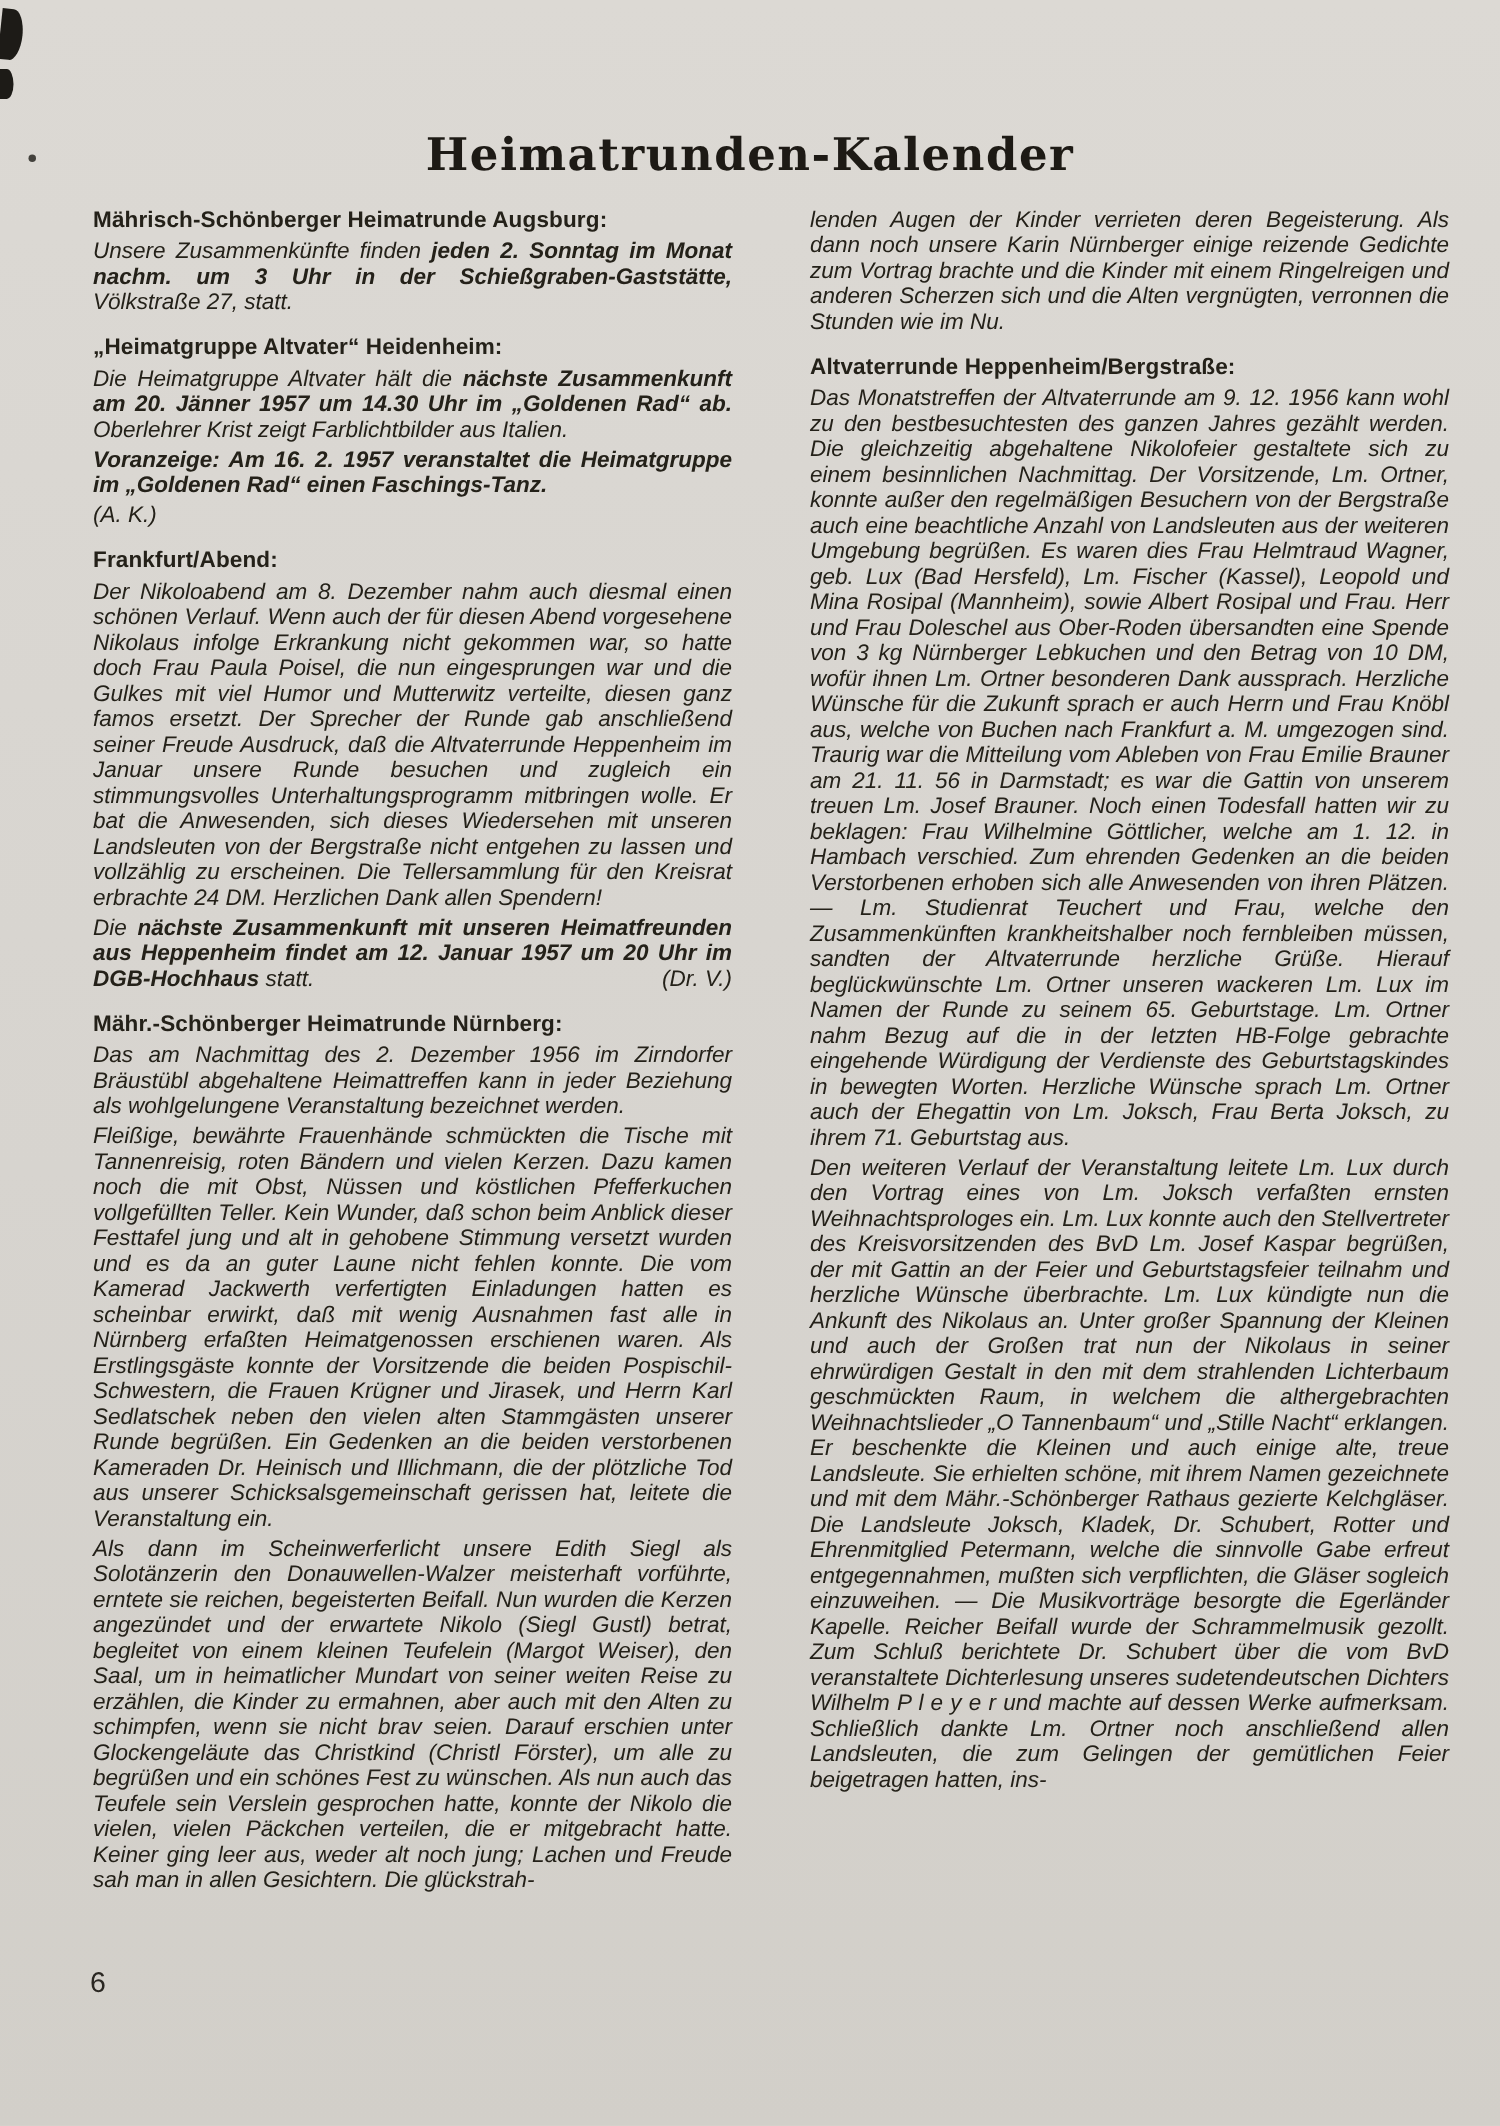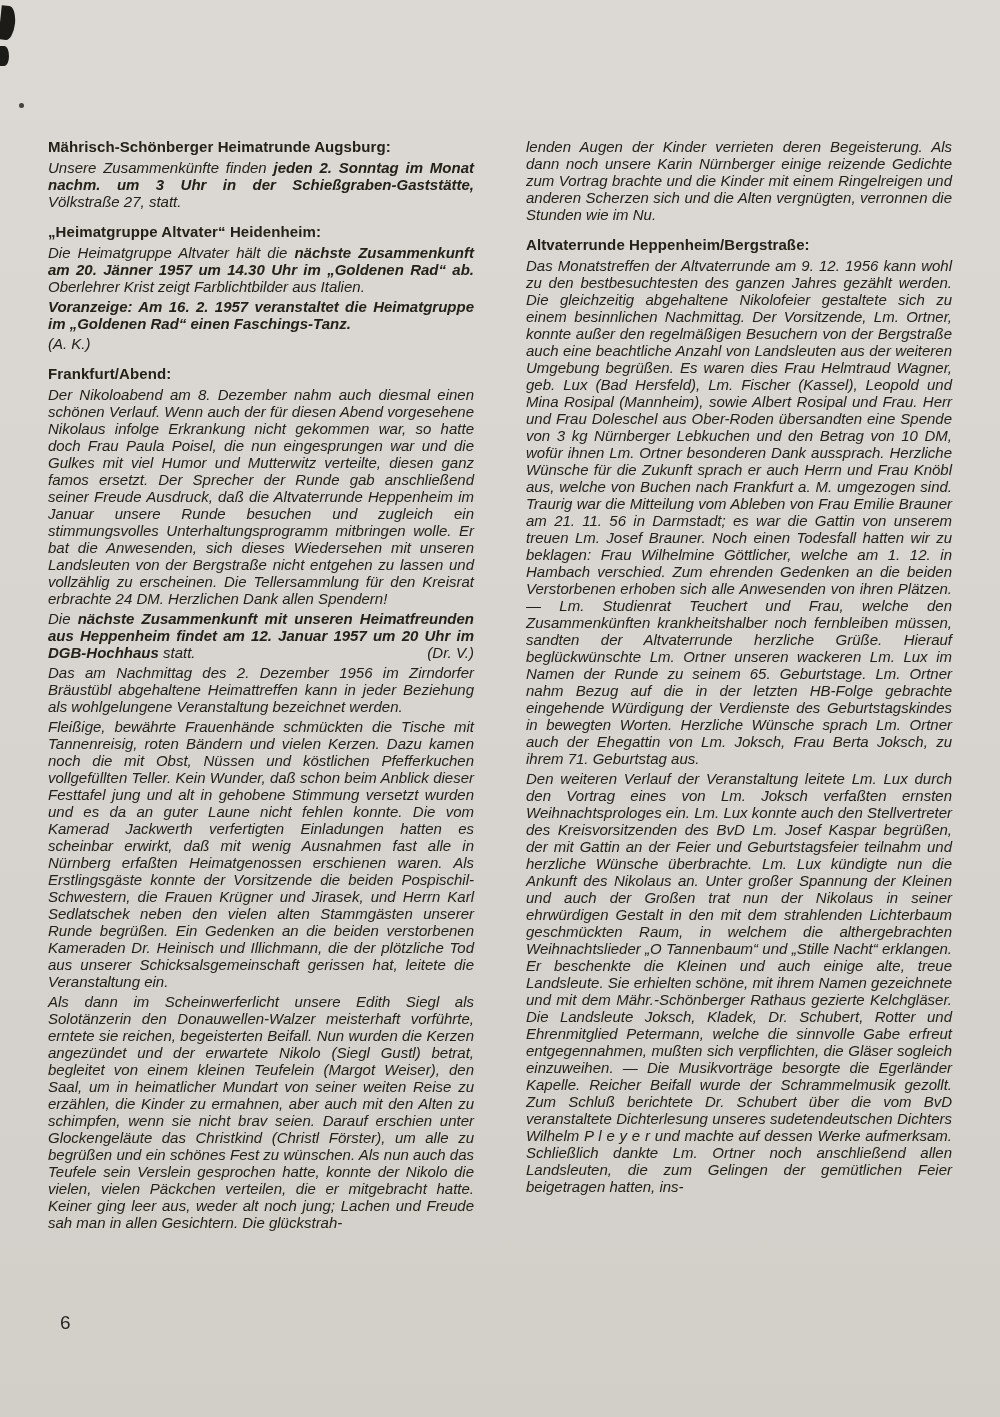--- a/index.html
+++ b/index.html
@@ -18,21 +18,21 @@
   .a2 { left:0; top:46px; width:9px; height:20px; border-radius:0 70% 70% 0; }
   .a3 { left:19px; top:103px; width:5px; height:5px; border-radius:50%; opacity:.8; }
   .title {
     position:absolute; top:86px; left:0; width:100%;
     text-align:center;
     font-family:"DejaVu Serif", serif;
     font-weight:bold; font-size:30px; letter-spacing:1px;
     color:#1d1a15;
   }
   .columns {
-    position:absolute; top:138px; left:48px; width:904px;
+    position:absolute; top:138px; left:62px; width:904px;
     display:flex; gap:52px;
   }
   .col { width:434px; hyphens:auto; }
   .section { margin:0; }
   .col h3 {
     font-size:15px; font-weight:bold; line-height:17px;
     margin:13px 0 4px 0; letter-spacing:0.1px;
   }
   .section:first-child h3 { margin-top:0; }
   .col p {
@@ -48,39 +48,41 @@
   }
 </style>
 </head>
 <body>
 
 <div class="page">
   <div class="artifact a1"></div>
   <div class="artifact a2"></div>
   <div class="artifact a3"></div>
 
+  <div class="title">Heimatrunden-Kalender</div>
 
   <div class="columns">
     <div class="col">
         <div class="section">
           <h3>Mährisch-Schönberger Heimatrunde Augsburg:</h3>
           <p><span>Unsere Zusammenkünfte finden </span><span class="b">jeden 2. Sonntag im Monat nachm. um 3 Uhr in der Schießgraben-Gaststätte,</span><span> Völkstraße 27, statt.</span></p>
         </div>
         <div class="section">
           <h3>„Heimatgruppe Altvater“ Heidenheim:</h3>
           <p><span>Die Heimatgruppe Altvater hält die </span><span class="b">nächste Zusammenkunft am 20. Jänner 1957 um 14.30 Uhr im „Goldenen Rad“ ab.</span><span> Oberlehrer Krist zeigt Farblichtbilder aus Italien.</span></p>
           <p><span class="b">Voranzeige: Am 16. 2. 1957 veranstaltet die Heimatgruppe im „Goldenen Rad“ einen Faschings-Tanz.</span></p>
           <p style="text-align: left;"><span>(A. K.)</span></p>
         </div>
         <div class="section">
           <h3>Frankfurt/Abend:</h3>
           <p><span>Der Nikoloabend am 8. Dezember nahm auch diesmal einen schönen Verlauf. Wenn auch der für diesen Abend vorgesehene Nikolaus infolge Erkrankung nicht gekommen war, so hatte doch Frau Paula Poisel, die nun eingesprungen war und die Gulkes mit viel Humor und Mutterwitz verteilte, diesen ganz famos ersetzt. Der Sprecher der Runde gab anschließend seiner Freude Ausdruck, daß die Altvaterrunde Heppenheim im Januar unsere Runde besuchen und zugleich ein stimmungsvolles Unterhaltungsprogramm mitbringen wolle. Er bat die Anwesenden, sich dieses Wiedersehen mit unseren Landsleuten von der Bergstraße nicht entgehen zu lassen und vollzählig zu erscheinen. Die Tellersammlung für den Kreisrat erbrachte 24 DM. Herzlichen Dank allen Spendern!</span></p>
           <p><span>Die </span><span class="b">nächste Zusammenkunft mit unseren Heimatfreunden aus Heppenheim findet am 12. Januar 1957 um 20 Uhr im DGB-Hochhaus</span><span> statt.</span><span class="sig">(Dr. V.)</span></p>
         </div>
         <div class="section">
+          <h3>Mähr.-Schönberger Heimatrunde Nürnberg:</h3>
           <p><span>Das am Nachmittag des 2. Dezember 1956 im Zirndorfer Bräustübl abgehaltene Heimattreffen kann in jeder Beziehung als wohlgelungene Veranstaltung bezeichnet werden.</span></p>
           <p><span>Fleißige, bewährte Frauenhände schmückten die Tische mit Tannenreisig, roten Bändern und vielen Kerzen. Dazu kamen noch die mit Obst, Nüssen und köstlichen Pfefferkuchen vollgefüllten Teller. Kein Wunder, daß schon beim Anblick dieser Festtafel jung und alt in gehobene Stimmung versetzt wurden und es da an guter Laune nicht fehlen konnte. Die vom Kamerad Jackwerth verfertigten Einladungen hatten es scheinbar erwirkt, daß mit wenig Ausnahmen fast alle in Nürnberg erfaßten Heimatgenossen erschienen waren. Als Erstlingsgäste konnte der Vorsitzende die beiden Pospischil-Schwestern, die Frauen Krügner und Jirasek, und Herrn Karl Sedlatschek neben den vielen alten Stammgästen unserer Runde begrüßen. Ein Gedenken an die beiden verstorbenen Kameraden Dr. Heinisch und Illichmann, die der plötzliche Tod aus unserer Schicksalsgemeinschaft gerissen hat, leitete die Veranstaltung ein.</span></p>
           <p><span>Als dann im Scheinwerferlicht unsere Edith Siegl als Solotänzerin den Donauwellen-Walzer meisterhaft vorführte, erntete sie reichen, begeisterten Beifall. Nun wurden die Kerzen angezündet und der erwartete Nikolo (Siegl Gustl) betrat, begleitet von einem kleinen Teufelein (Margot Weiser), den Saal, um in heimatlicher Mundart von seiner weiten Reise zu erzählen, die Kinder zu ermahnen, aber auch mit den Alten zu schimpfen, wenn sie nicht brav seien. Darauf erschien unter Glockengeläute das Christkind (Christl Förster), um alle zu begrüßen und ein schönes Fest zu wünschen. Als nun auch das Teufele sein Verslein gesprochen hatte, konnte der Nikolo die vielen, vielen Päckchen verteilen, die er mitgebracht hatte. Keiner ging leer aus, weder alt noch jung; Lachen und Freude sah man in allen Gesichtern. Die glückstrah-</span></p>
         </div>
       </div>
     <div class="col">
         <div class="section">
           <p><span>lenden Augen der Kinder verrieten deren Begeisterung. Als dann noch unsere Karin Nürnberger einige reizende Gedichte zum Vortrag brachte und die Kinder mit einem Ringelreigen und anderen Scherzen sich und die Alten vergnügten, verronnen die Stunden wie im Nu.</span></p>
         </div>
         <div class="section">

